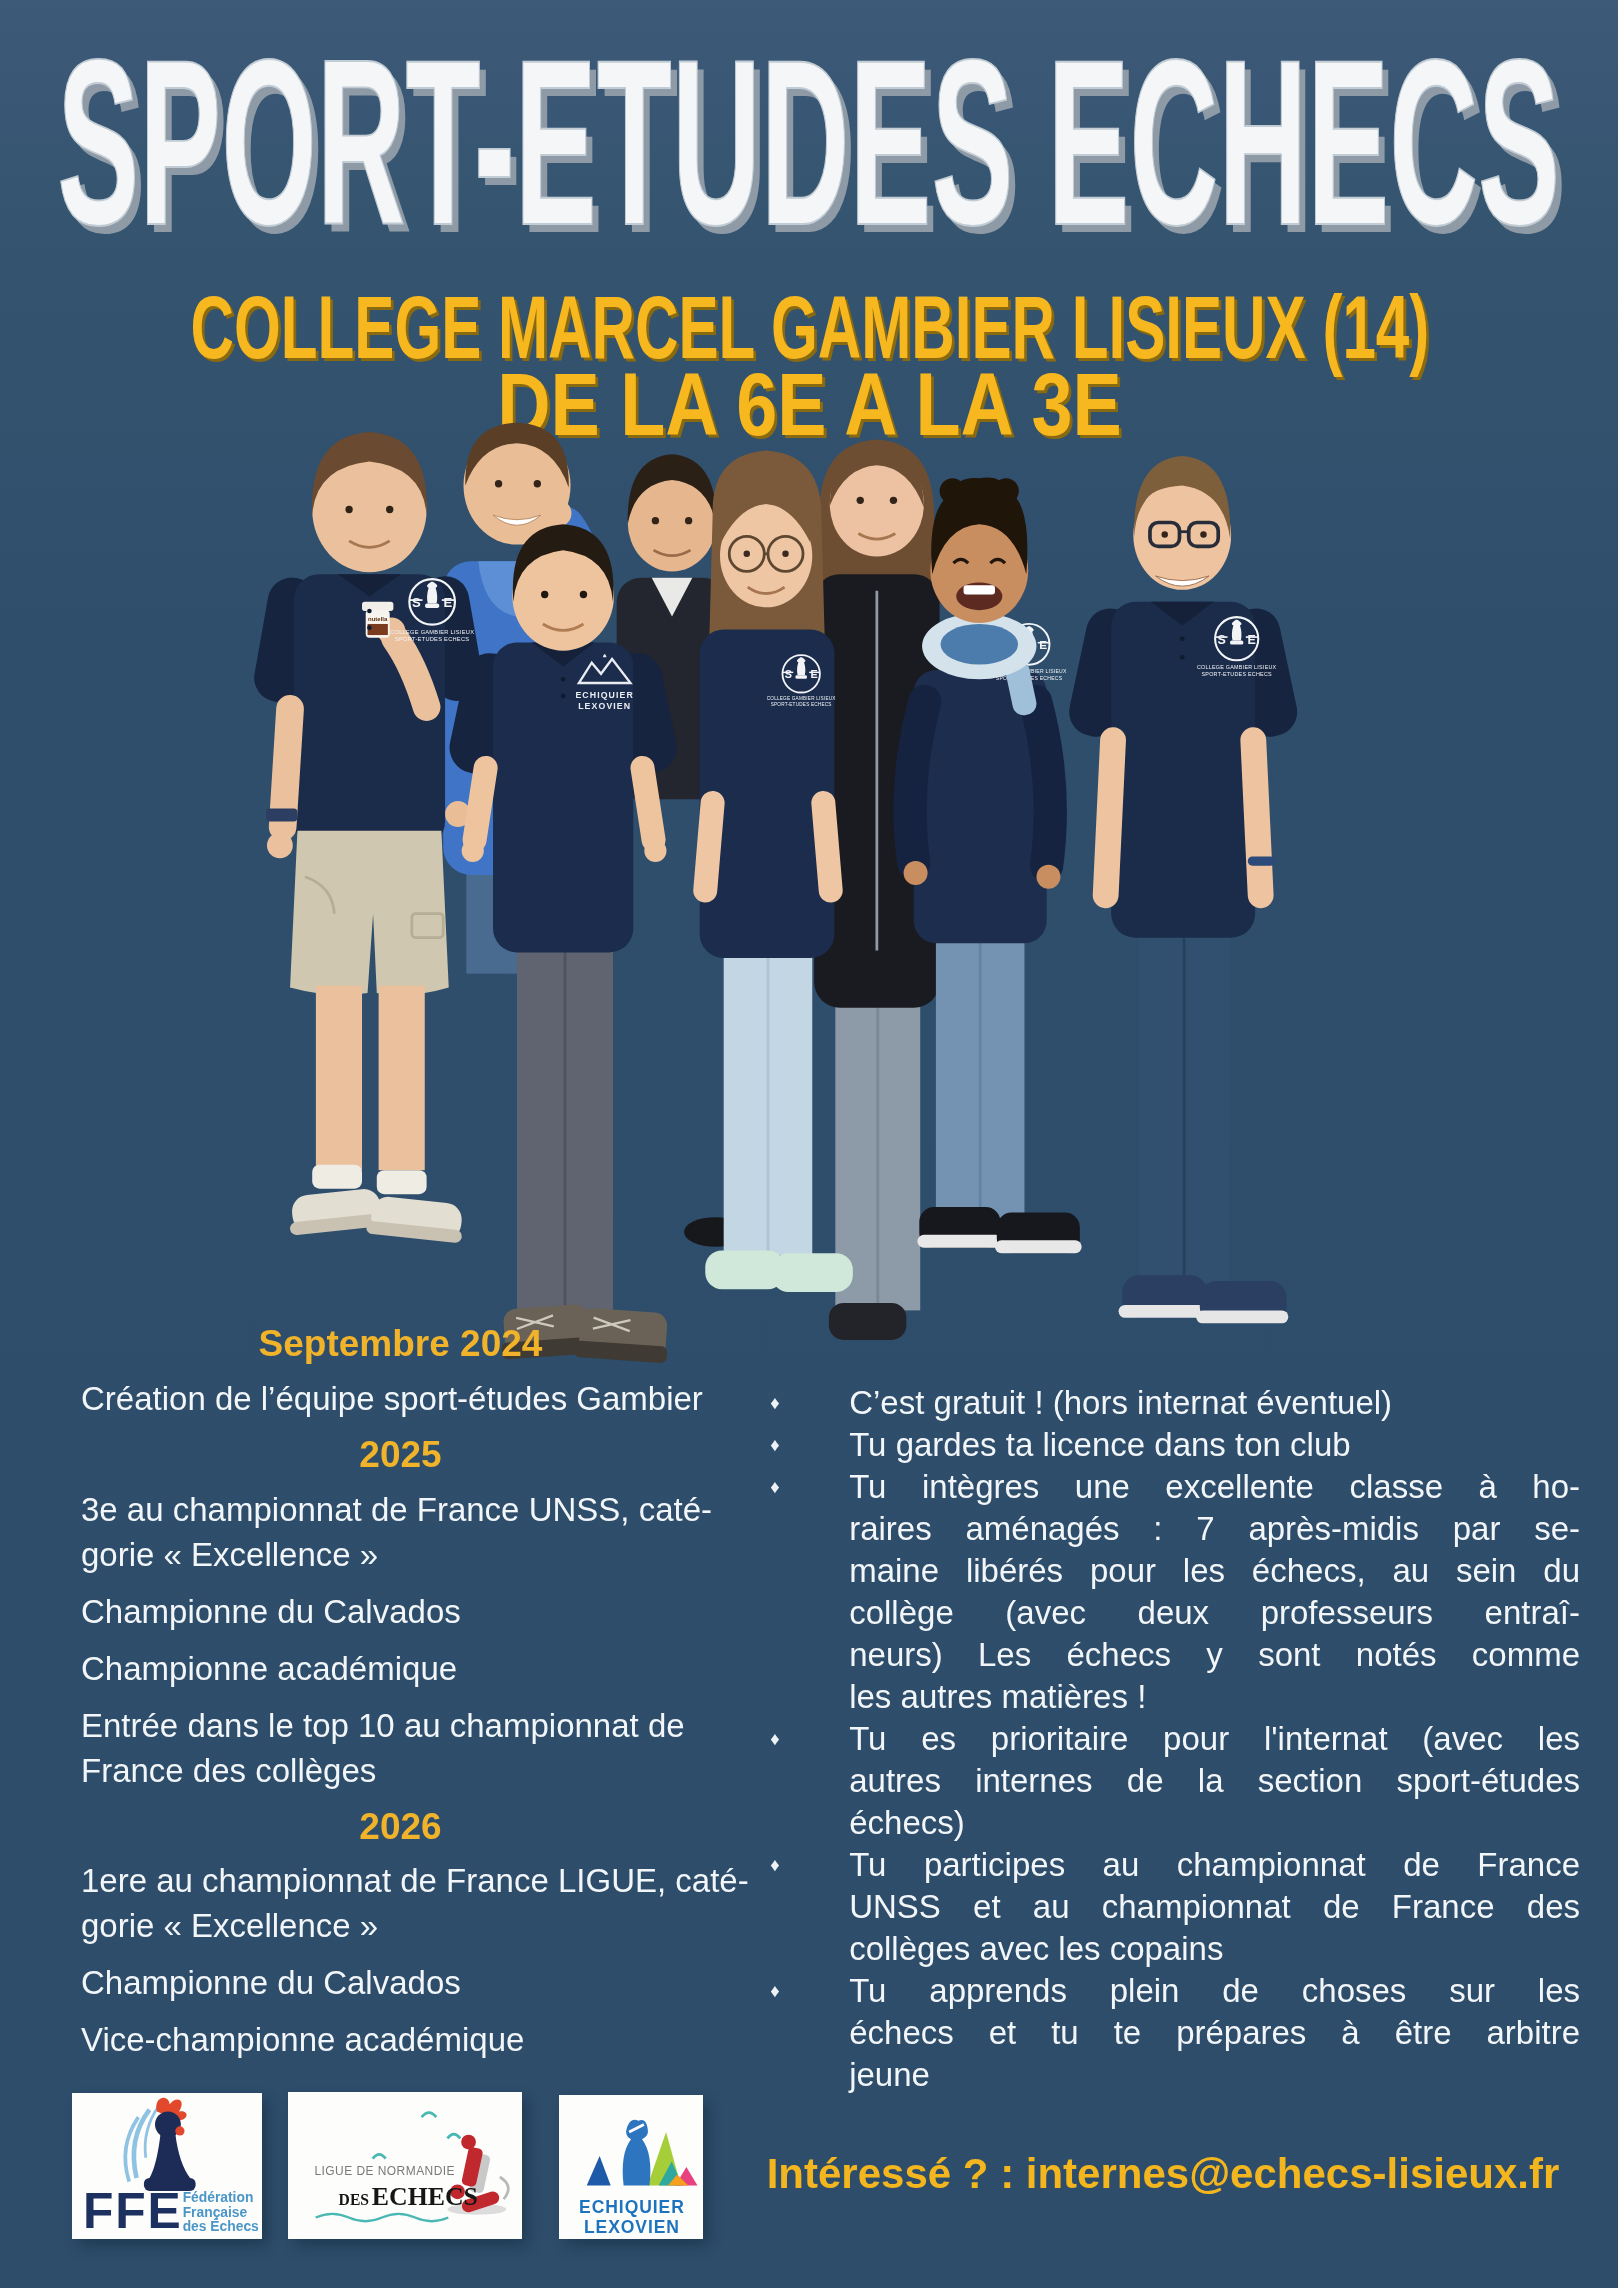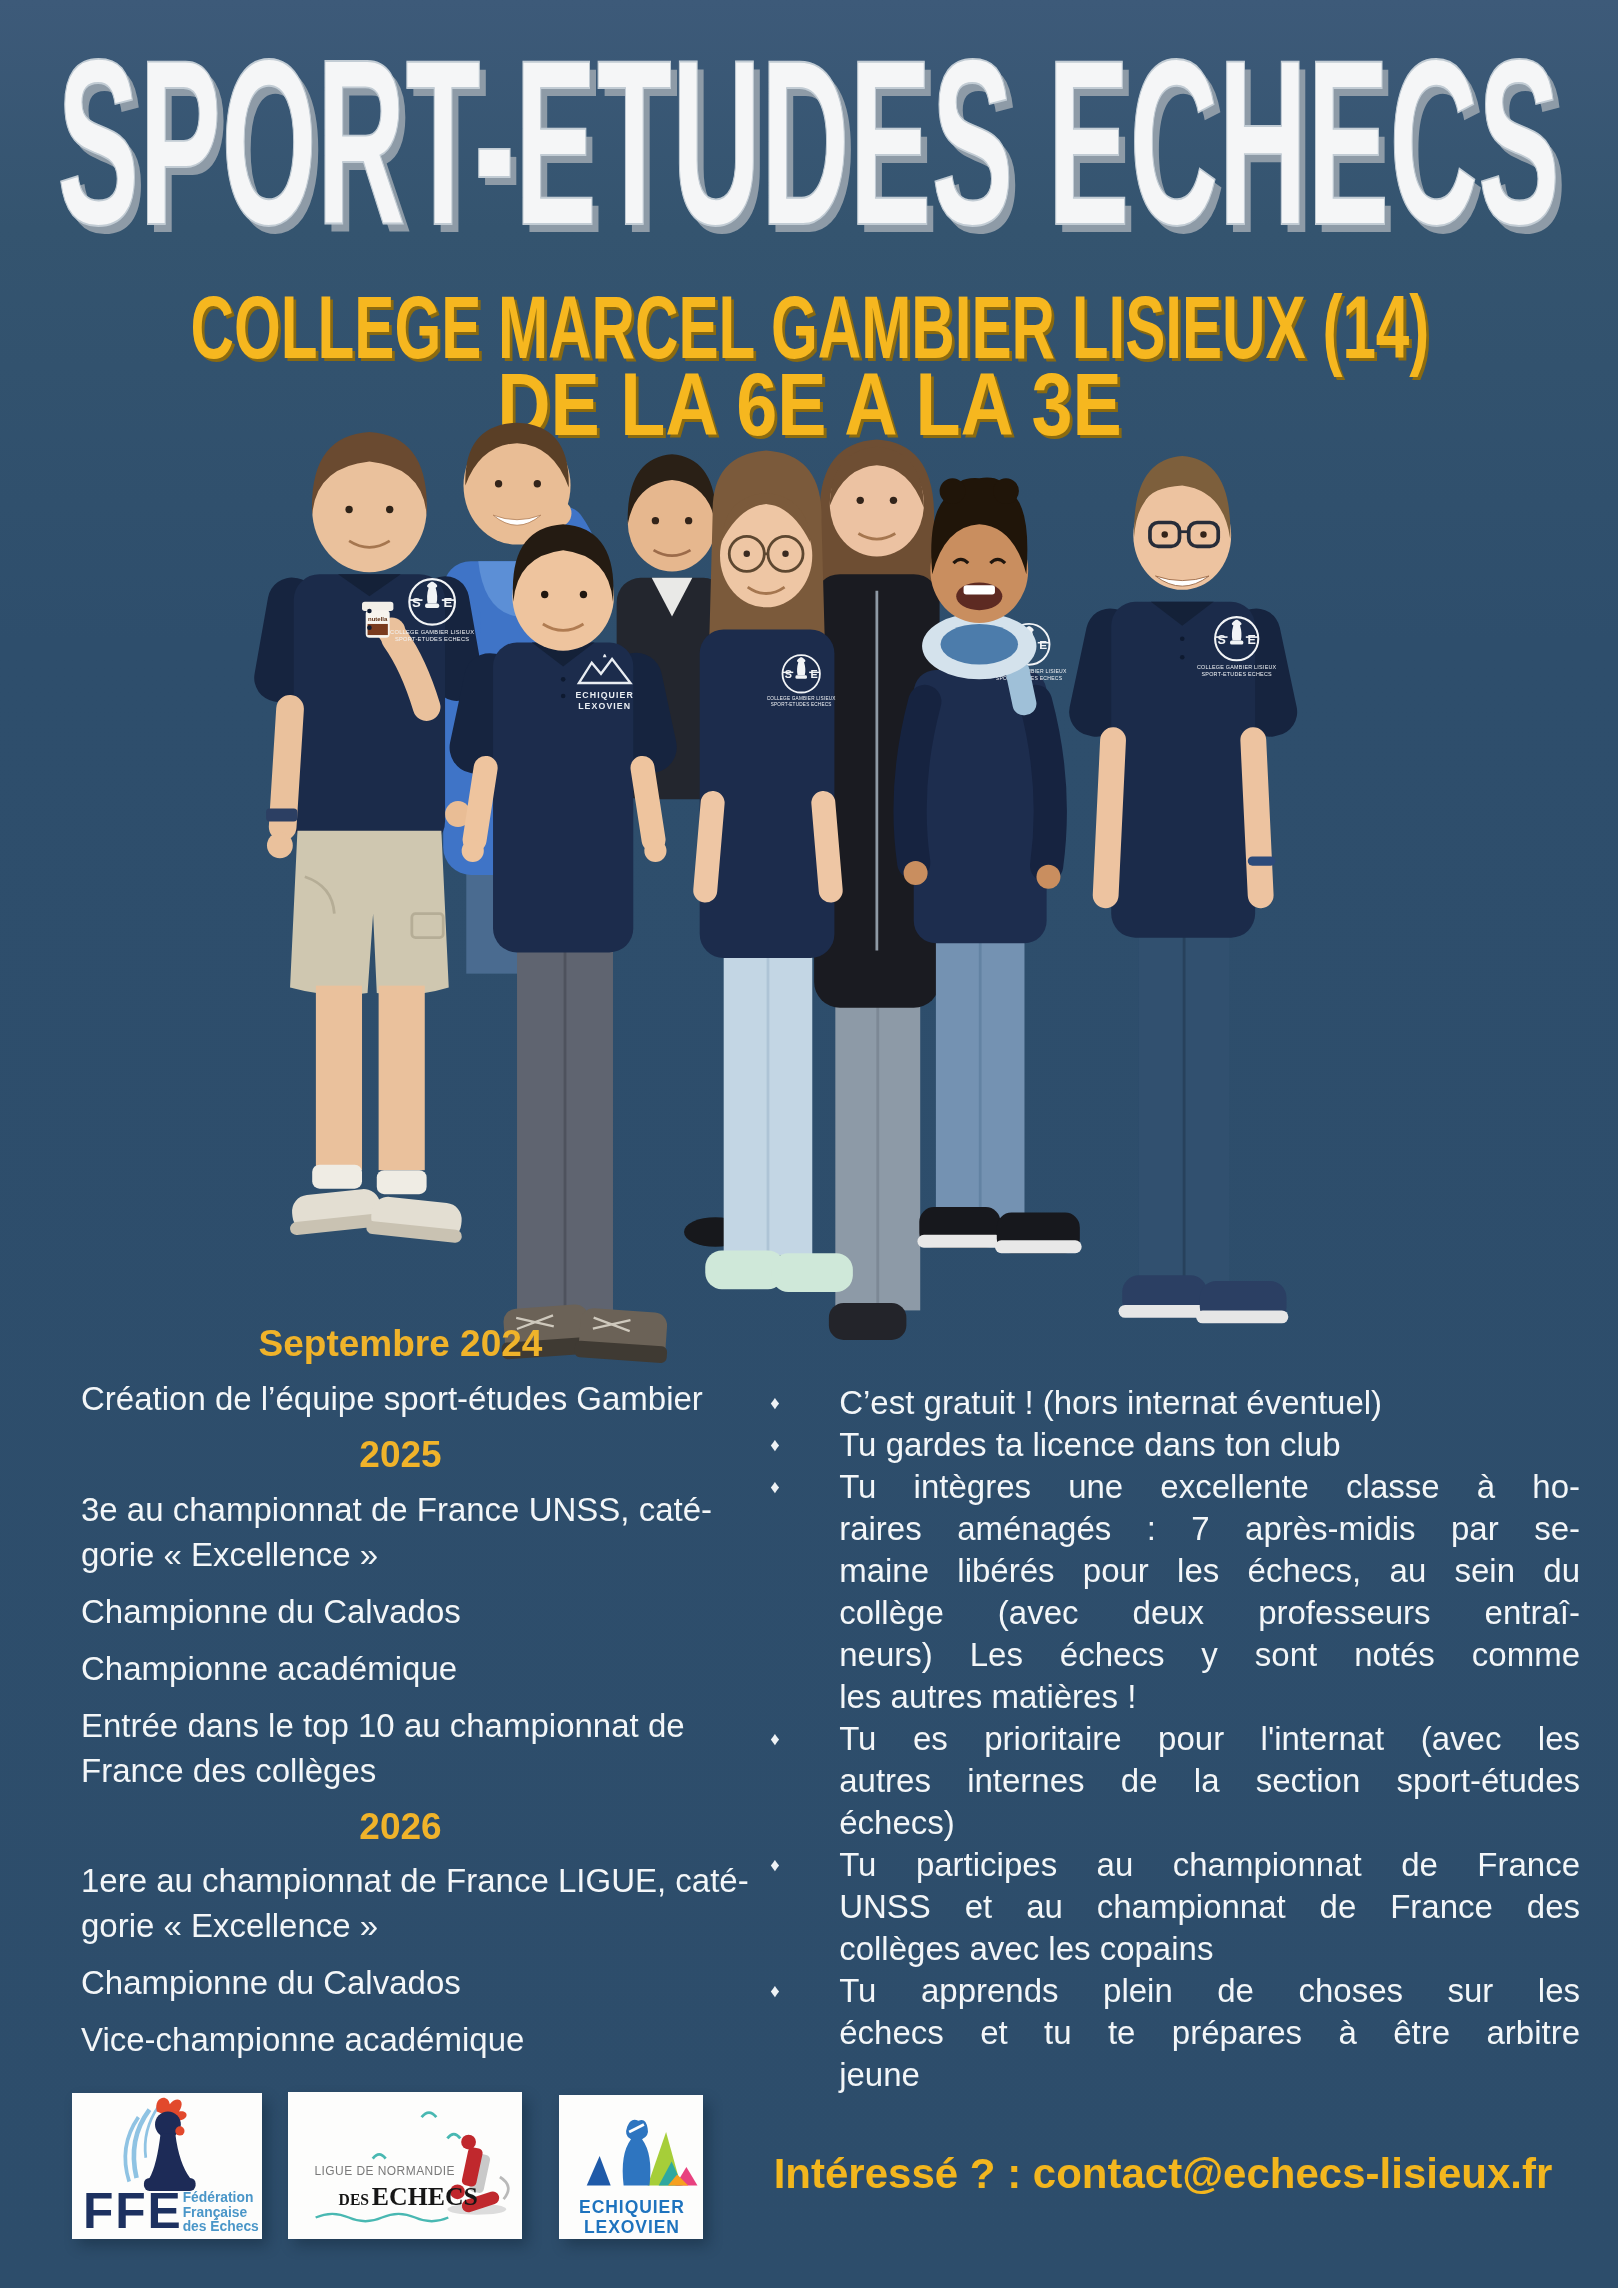--- a/index.html
+++ b/index.html
@@ -18,21 +18,21 @@
   .photo-svg{position:absolute;left:0;top:397px;}
 
   .timeline{position:absolute;left:81px;top:1315px;width:639px;color:#f3f6f8;z-index:3;}
   .tl-heading{color:#f0b32a;font-weight:bold;font-size:37px;line-height:1.2;text-align:center;margin:7.4px 0 9.2px;}
   .tl-entry{margin:0 0 12px;}
   .tl-line{font-size:33px;line-height:45px;white-space:nowrap;}
 
   .benefits{position:absolute;left:761px;top:1382px;width:819px;color:#f3f6f8;z-index:3;}
   .b-item{display:flex;align-items:flex-start;}
   .b-marker{flex:0 0 69px;width:69px;font-size:18.5px;line-height:42px;padding-left:9.2px;color:#eef2f5;}
-  .b-lines{width:749px;}
+  .b-lines{width:749px;margin-left:10px;}
   .b-line{font-size:33px;line-height:42px;}
   .b-line.j{text-align:justify;text-align-last:justify;}
 
   .contact{position:absolute;left:720px;top:2150px;width:886px;text-align:center;
     font-size:42px;font-weight:bold;color:#f3b61e;z-index:3;}
 
   .logo-card{position:absolute;background:#fdfdfc;box-shadow:5.5px 7.4px 13px rgba(10,25,40,.35);z-index:3;}
   #card-ffe{left:72px;top:2093px;width:190px;height:146px;text-align:center;}
   #card-ligue{left:288px;top:2092px;width:234px;height:147px;}
   #card-lex{left:559px;top:2095px;width:144px;height:144px;}
@@ -402,16 +402,16 @@
       <polygon points="108,98 122,72 134,98" fill="#2fa8a0"></polygon>
       <polygon points="126,98 138,78 150,98" fill="#e8417f"></polygon>
       <polygon points="118,98 128,86 140,98" fill="#f6a020"></polygon>
       <path d="M70,98 Q66,64 78,48 Q70,44 74,34 Q78,24 86,28 Q94,24 96,36 Q98,44 90,48 Q102,64 98,98 Z" fill="#2e75c0"></path>
       <line x1="76" y1="40" x2="92" y2="32" stroke="#ffffff" stroke-width="3"></line>
       <text class="lex-txt" x="79" y="128" text-anchor="middle">ECHIQUIER</text>
       <text class="lex-txt" x="79" y="150" text-anchor="middle">LEXOVIEN</text>
     </svg>
   </div>
 
-  <div class="contact">Intéressé ? : contact@echecs-lisieux.fr</div>
+  <div class="contact">Intéressé ? : internes@echecs-lisieux.fr</div>
 
 </div>
 
 
 </body></html>

